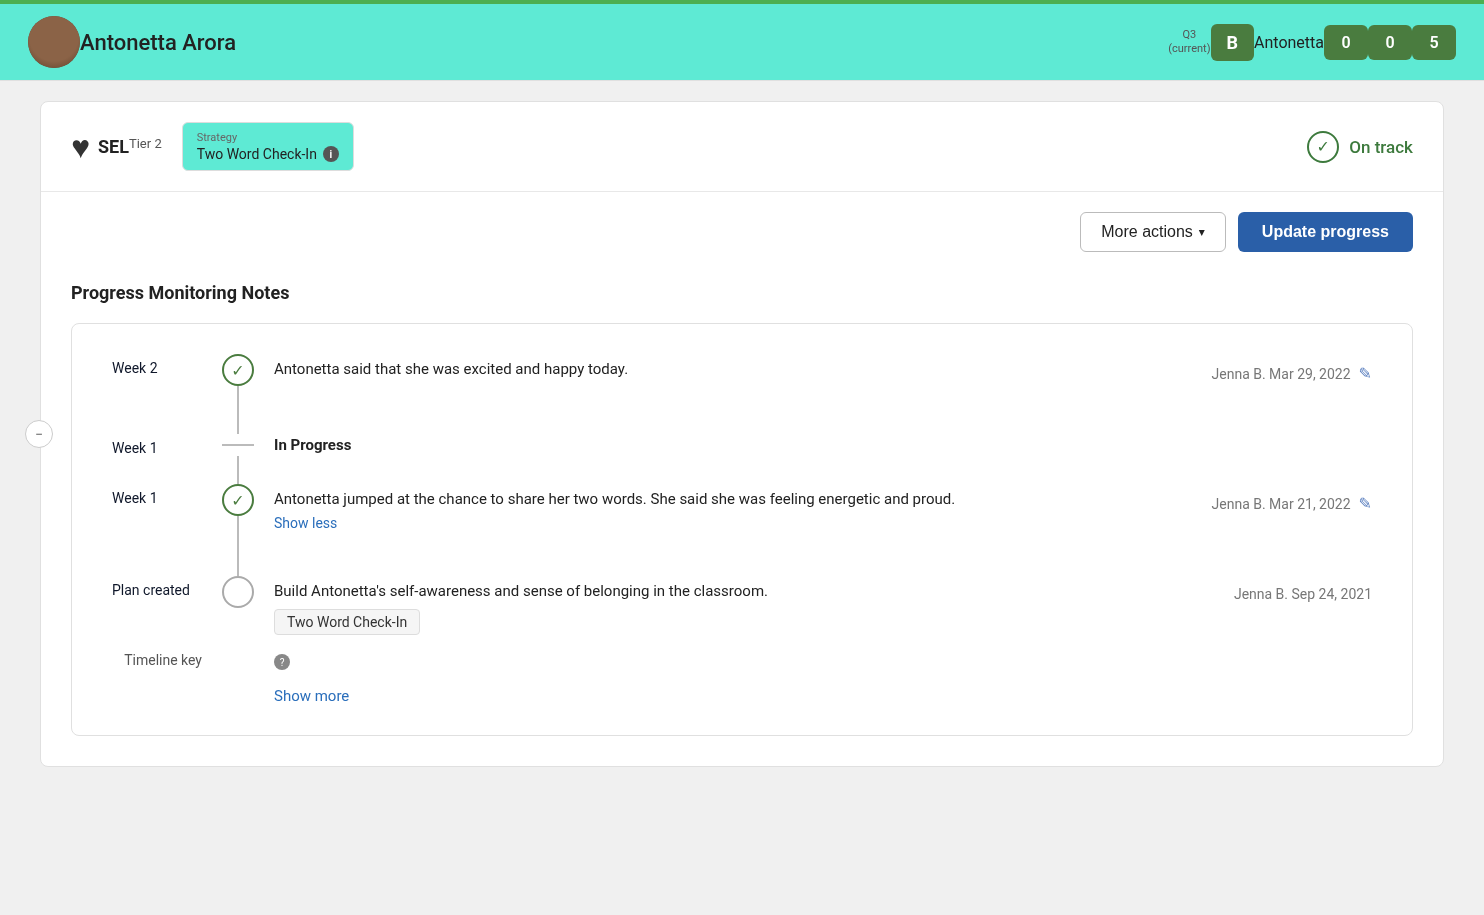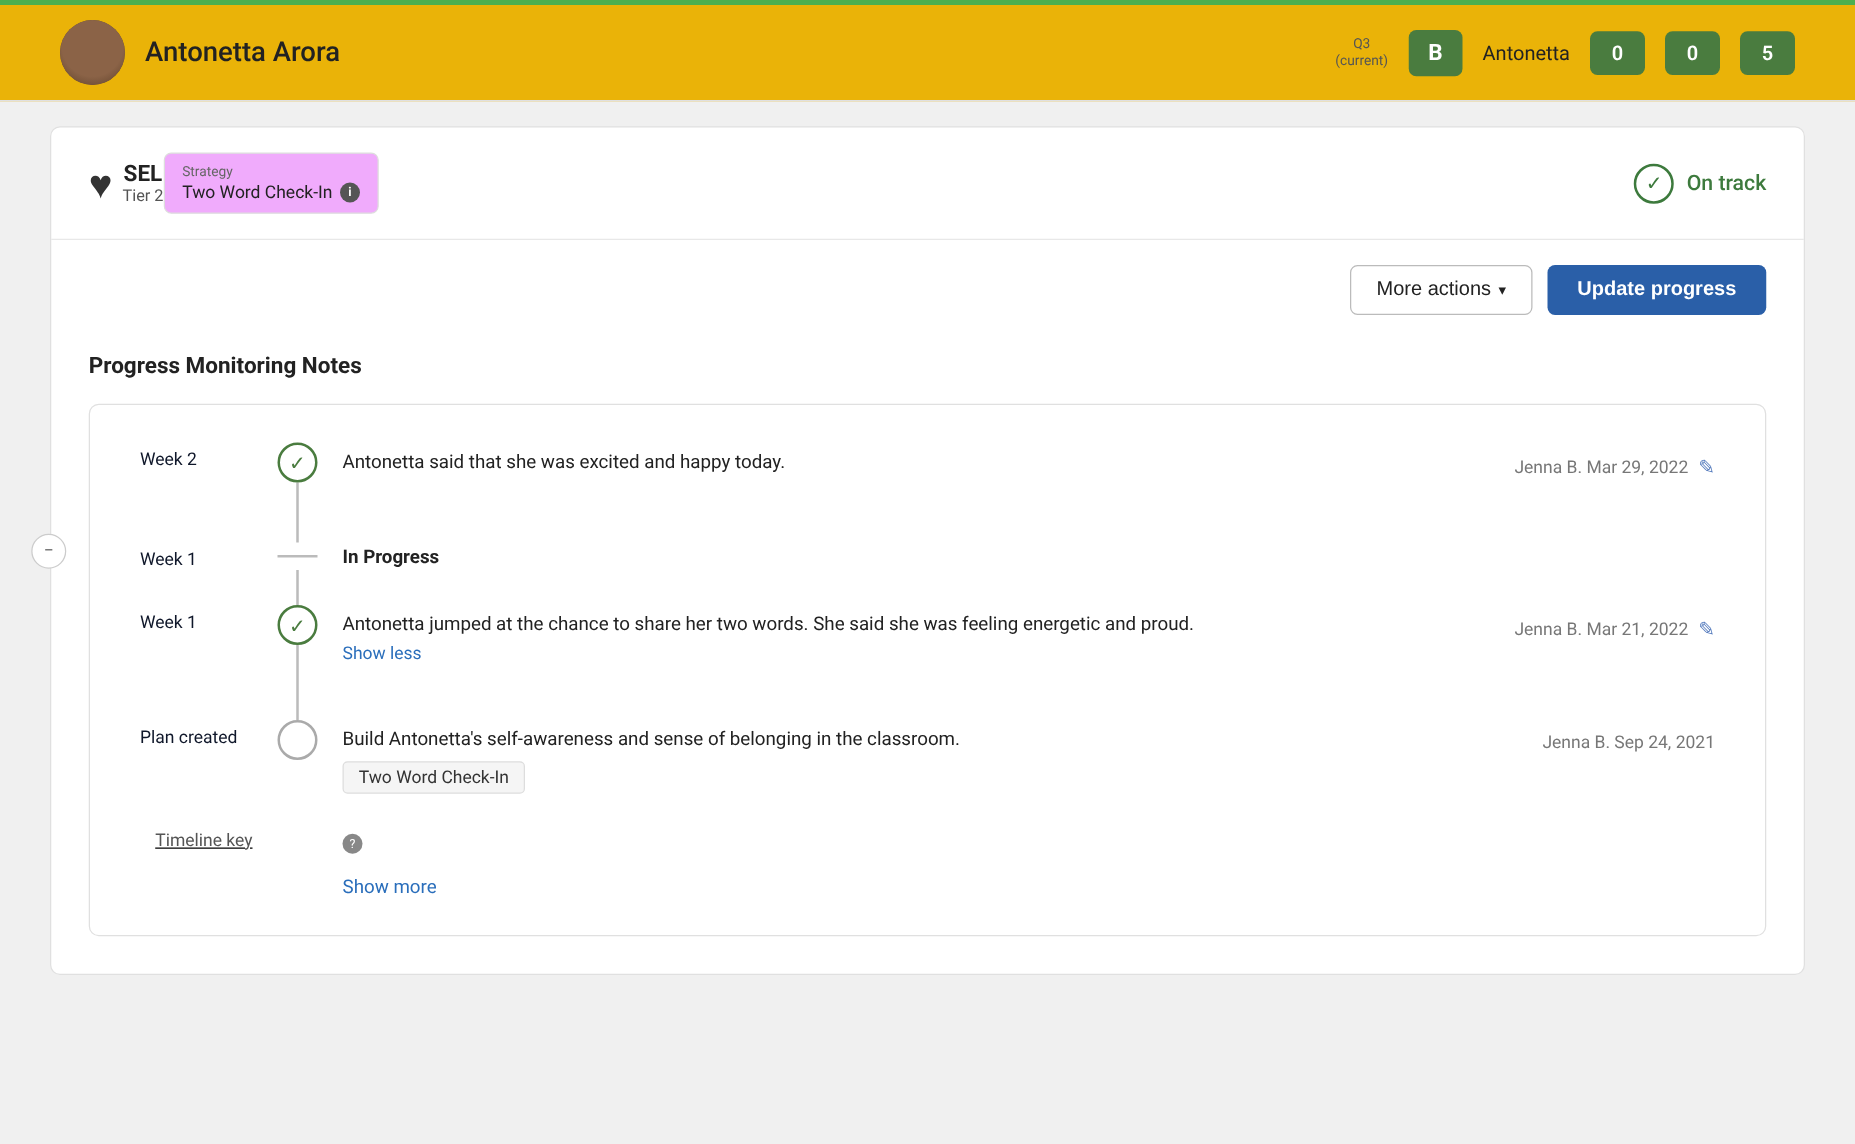--- a/index.html
+++ b/index.html
@@ -12,26 +12,26 @@
 
     
     .top-bar {
       height: 4px;
       background: #4caf50;
       width: 100%;
     }
 
     
     .header {
-      background: #eab308;
-      display: flex;
-      align-items: center;
-      padding: 12px 48px;
+      background: #5eead4;
+      display: flex;
+      align-items: center;
+      padding: 12px 28px;
       border-bottom: 1px solid #e0e0e0;
-      gap: 16px;
+      gap: 0;
     }
     .avatar {
       width: 52px;
       height: 52px;
       border-radius: 50%;
       background: #6b4f3a;
       overflow: hidden;
       flex-shrink: 0;
       display: flex;
       align-items: center;
@@ -115,34 +115,34 @@
       font-size: 14px;
       color: #666;
     }
     .heart-icon {
       font-size: 32px;
       color: #333;
       margin-right: 8px;
     }
     .sel-tier {
       display: flex;
-      flex-direction: column;
-      text-align: center;
+      flex-direction: row;
+      margin-right: 20px;
     }
     .sel-tier .sel-label {
       font-size: 18px;
       font-weight: 700;
       color: #222;
     }
     .sel-tier .tier-label {
       font-size: 13px;
       color: #555;
     }
     .strategy-box {
-      background: #f0abfc;
+      background: #5eead4;
       border: 1px solid #ddd;
       border-radius: 6px;
       padding: 8px 14px;
     }
     .strategy-box .strategy-title {
       font-size: 11px;
       color: #666;
       margin-bottom: 2px;
     }
     .strategy-box .strategy-name {
@@ -472,21 +472,21 @@
                 <div class="timeline-text">Build Antonetta's self-awareness and sense of belonging in the classroom.</div>
                 <div class="strategy-tag">Two Word Check-In</div>
               </div>
               <div class="timeline-meta">
                 <span>Jenna B. Sep 24, 2021</span>
               </div>
             </div>
           </div>
         </div>
 
-        <div style="display:flex; align-items:center; margin-top:28px;text-decoration:underline;">
+        <div style="display:flex; align-items:center; margin-top:16px;">
           <div style="width:110px; text-align:right; padding-right:20px; font-size:14px; color:#555;">Timeline key</div>
           <div style="width:32px;"></div>
           <div style="padding-left:20px;">
             <span class="question-icon">?</span>
           </div>
         </div>
 
         <div style="padding-left: 162px; margin-top: 16px;">
           <a class="show-more-link">Show more</a>
         </div>

